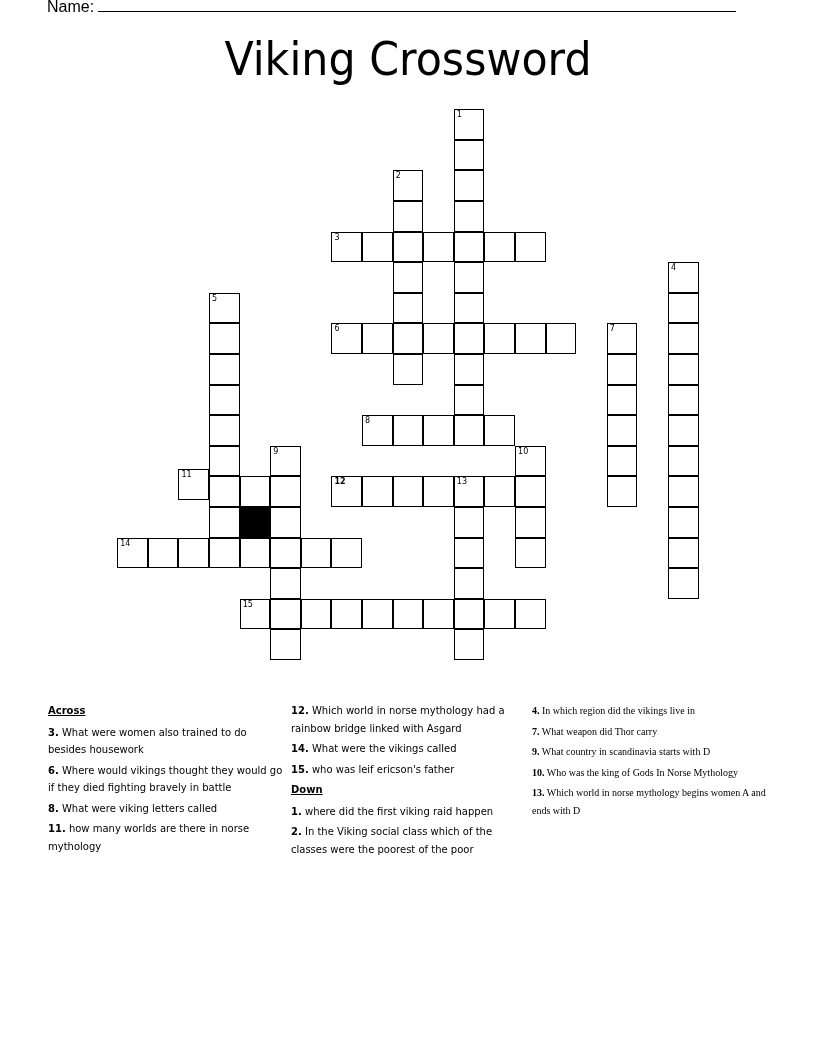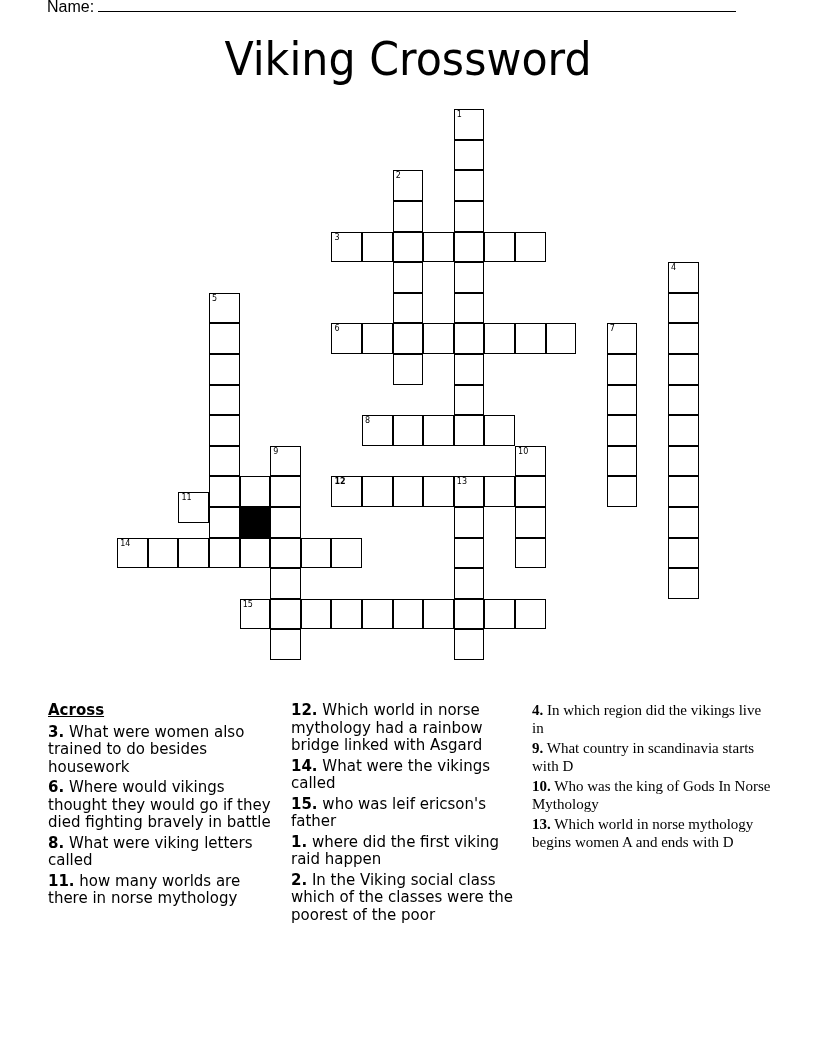--- a/index.html
+++ b/index.html
@@ -4,21 +4,21 @@
 <style>
   html, body { margin: 0; padding: 0; background: #ffffff; }
   body { width: 816px; height: 1056px; position: relative; overflow: hidden; font-family: "DejaVu Sans", sans-serif; color: #000; }
   .name-line { position: absolute; left: 47px; top: -2px; font-family: "Liberation Sans", sans-serif; font-size: 16px; white-space: nowrap; }
   .name-line .blank { display: inline-block; width: 638px; border-bottom: 1px solid #000; height: 13px; vertical-align: baseline; margin-left: 4px; }
   .title { position: absolute; left: 0; width: 816px; top: 32px; text-align: center; font-family: "DejaVu Sans", sans-serif; font-size: 46px; font-weight: normal; letter-spacing: 0px; transform: scaleX(0.93); }
   .grid { position: absolute; left: 118px; top: 110px; width: 600px; height: 560px; }
   .cell { position: absolute; width: 30.6px; height: 30.6px; box-sizing: border-box; border: 1.5px solid #000; background: #fff; margin-left: -0.75px; margin-top: -0.75px; }
   .cell.black { background: #000; }
   .cell .num { position: absolute; left: 2px; top: 0px; font-size: 8px; line-height: 10px; font-family: "DejaVu Sans", sans-serif; }
-  .clues { position: absolute; top: 702px; font-size: 15px; line-height: 17.5px; font-family: "DejaVu Sans", sans-serif; }
+  .clues { position: absolute; top: 702px; font-size: 10px; line-height: 17.5px; font-family: "DejaVu Sans", sans-serif; }
   .col1 { left: 48px; width: 235px; }
   .col2 { left: 291px; width: 235px; }
   .col3 { left: 532px; width: 240px; font-family: Liberation Serif, serif; }
   .clue-heading { font-weight: bold; text-decoration: underline; margin-bottom: 4px; }
   .clue { margin-bottom: 3px; }
   .clue .n { font-weight: bold; }
 </style>
 </head>
 <body>
 
@@ -112,21 +112,21 @@
     <div class="cell" style="left: 153px; top: 428.4px;"></div>
     <div class="cell" style="left: 153px; top: 459px;"></div>
     <div class="cell" style="left: 153px; top: 489.6px;"></div>
     <div class="cell" style="left: 153px; top: 520.2px;"></div>
     <div class="cell" style="left: 397.8px; top: 336.6px;">
       <span class="num">10</span>
     </div>
     <div class="cell" style="left: 397.8px; top: 367.2px;"></div>
     <div class="cell" style="left: 397.8px; top: 397.8px;"></div>
     <div class="cell" style="left: 397.8px; top: 428.4px;"></div>
-    <div class="cell" style="left: 61.2px; top: 383px;">
+    <div class="cell" style="left: 61.2px; top: 360px;">
       <span class="num">11</span>
     </div>
     <div class="cell" style="left: 122.4px; top: 367.2px;"></div>
     <div class="cell" style="left: 214.2px; top: 367.2px; font-weight: bold;">
       <span class="num">12</span>
     </div>
     <div class="cell" style="left: 244.8px; top: 367.2px;"></div>
     <div class="cell" style="left: 275.4px; top: 367.2px;"></div>
     <div class="cell" style="left: 306px; top: 367.2px;"></div>
     <div class="cell" style="left: 336.6px; top: 367.2px;">
@@ -164,22 +164,24 @@
   <div class="clue"><span class="n">3.</span> <span>What were women also trained to do besides housework</span></div>
   <div class="clue"><span class="n">6.</span> <span>Where would vikings thought they would go if they died fighting bravely in battle</span></div>
   <div class="clue"><span class="n">8.</span> <span>What were viking letters called</span></div>
   <div class="clue"><span class="n">11.</span> <span>how many worlds are there in norse mythology</span></div>
 </div>
 
 <div class="clues col2">
   <div class="clue"><span class="n">12.</span> <span>Which world in norse mythology had a rainbow bridge linked with Asgard</span></div>
   <div class="clue"><span class="n">14.</span> <span>What were the vikings called</span></div>
   <div class="clue"><span class="n">15.</span> <span>who was leif ericson's father</span></div>
+  <div class="clue-heading">Down</div>
   <div class="clue"><span class="n">1.</span> <span>where did the first viking raid happen</span></div>
   <div class="clue"><span class="n">2.</span> <span>In the Viking social class which of the classes were the poorest of the poor</span></div>
 </div>
 
 <div class="clues col3">
   <div class="clue"><span class="n">4.</span> <span>In which region did the vikings live in</span></div>
+  <div class="clue"><span class="n">7.</span> <span>What weapon did Thor carry</span></div>
   <div class="clue"><span class="n">9.</span> <span>What country in scandinavia starts with D</span></div>
   <div class="clue"><span class="n">10.</span> <span>Who was the king of Gods In Norse Mythology</span></div>
   <div class="clue"><span class="n">13.</span> <span>Which world in norse mythology begins women A and ends with D</span></div>
 </div>
 
 </body></html>

